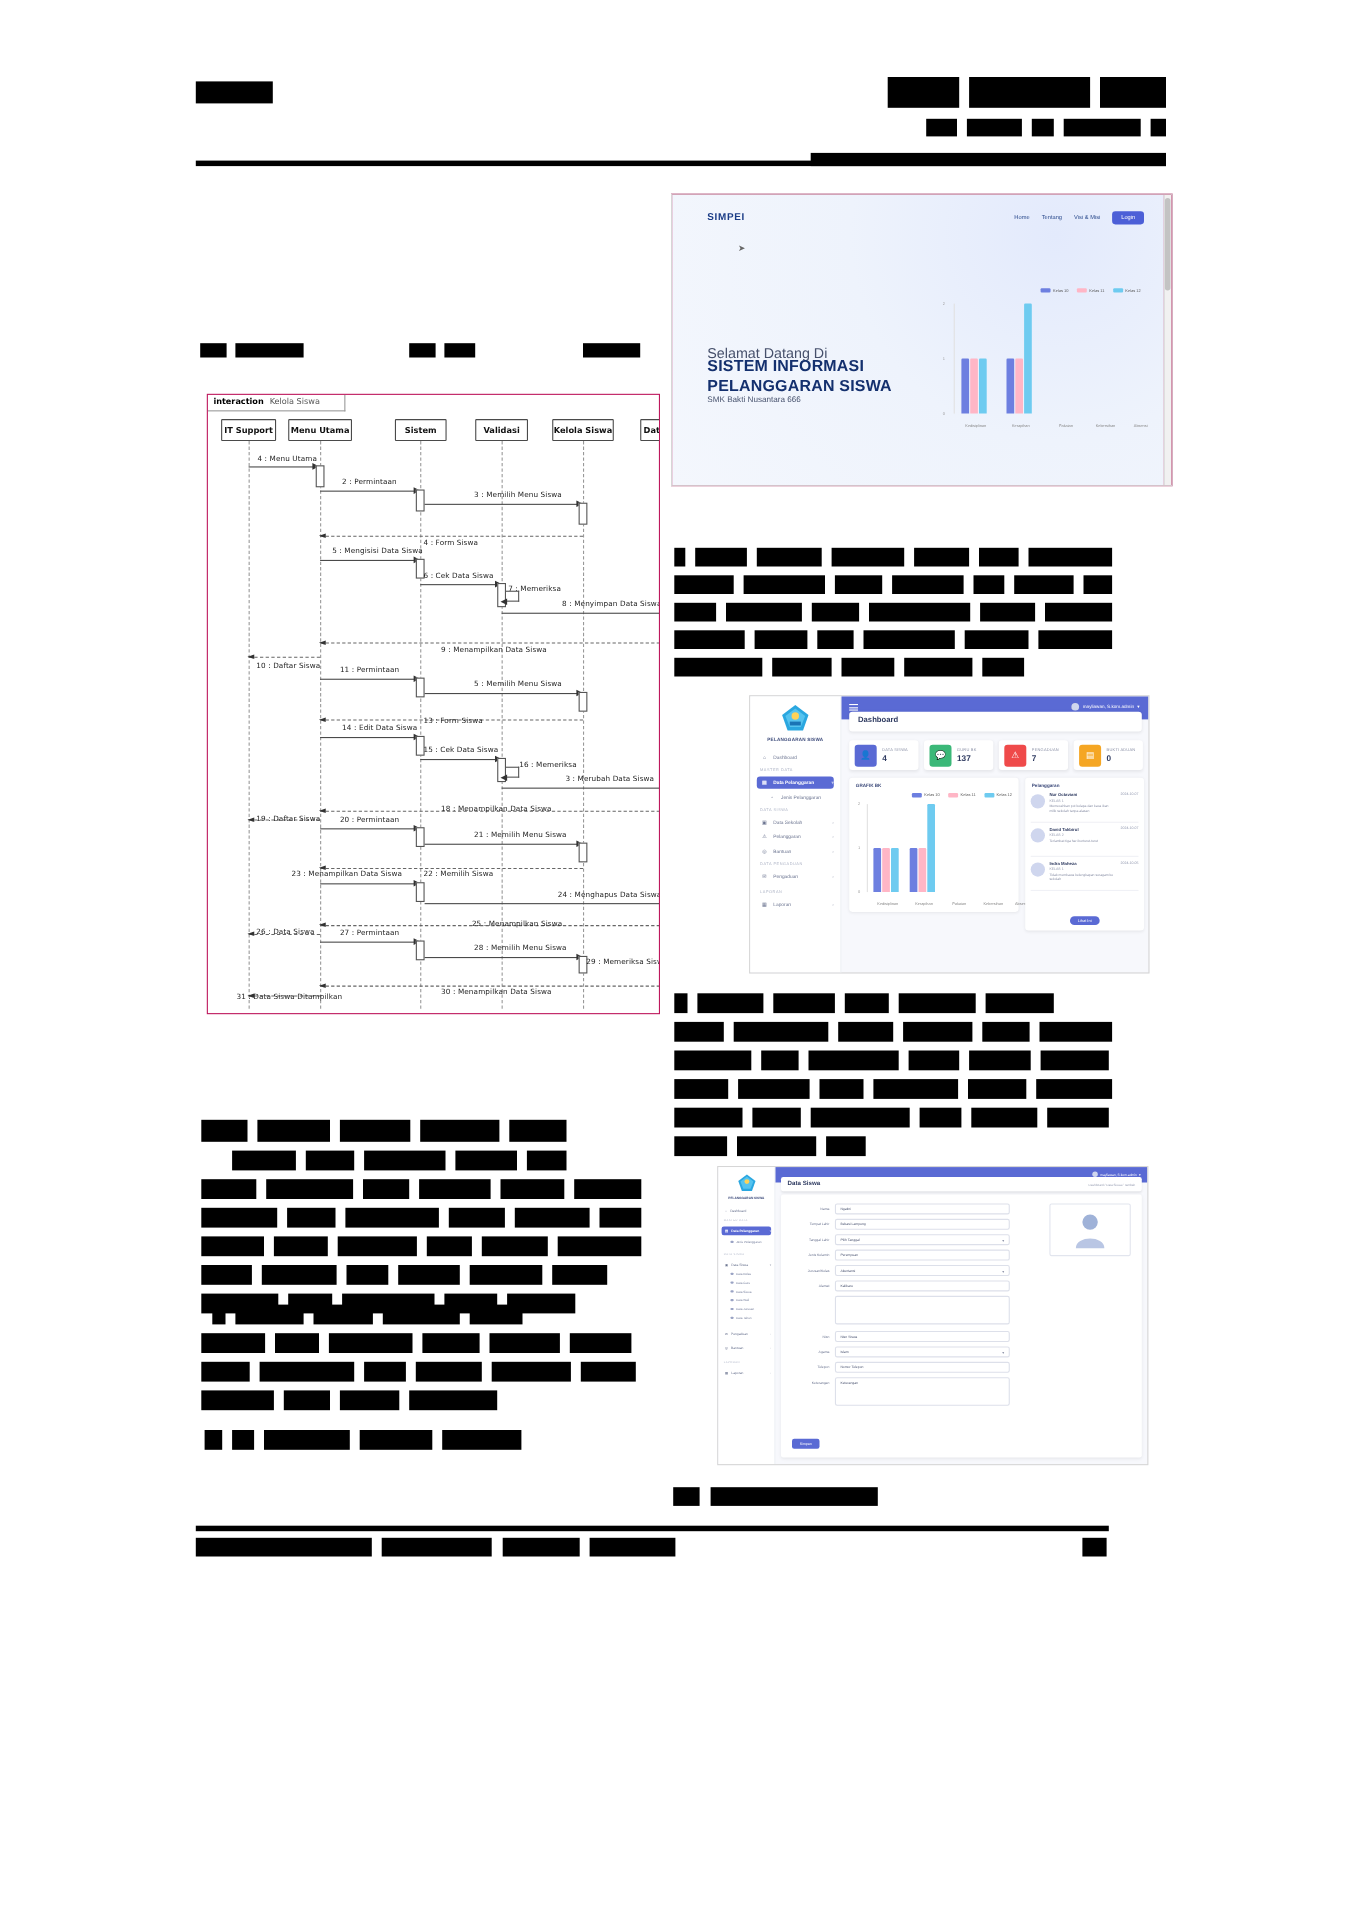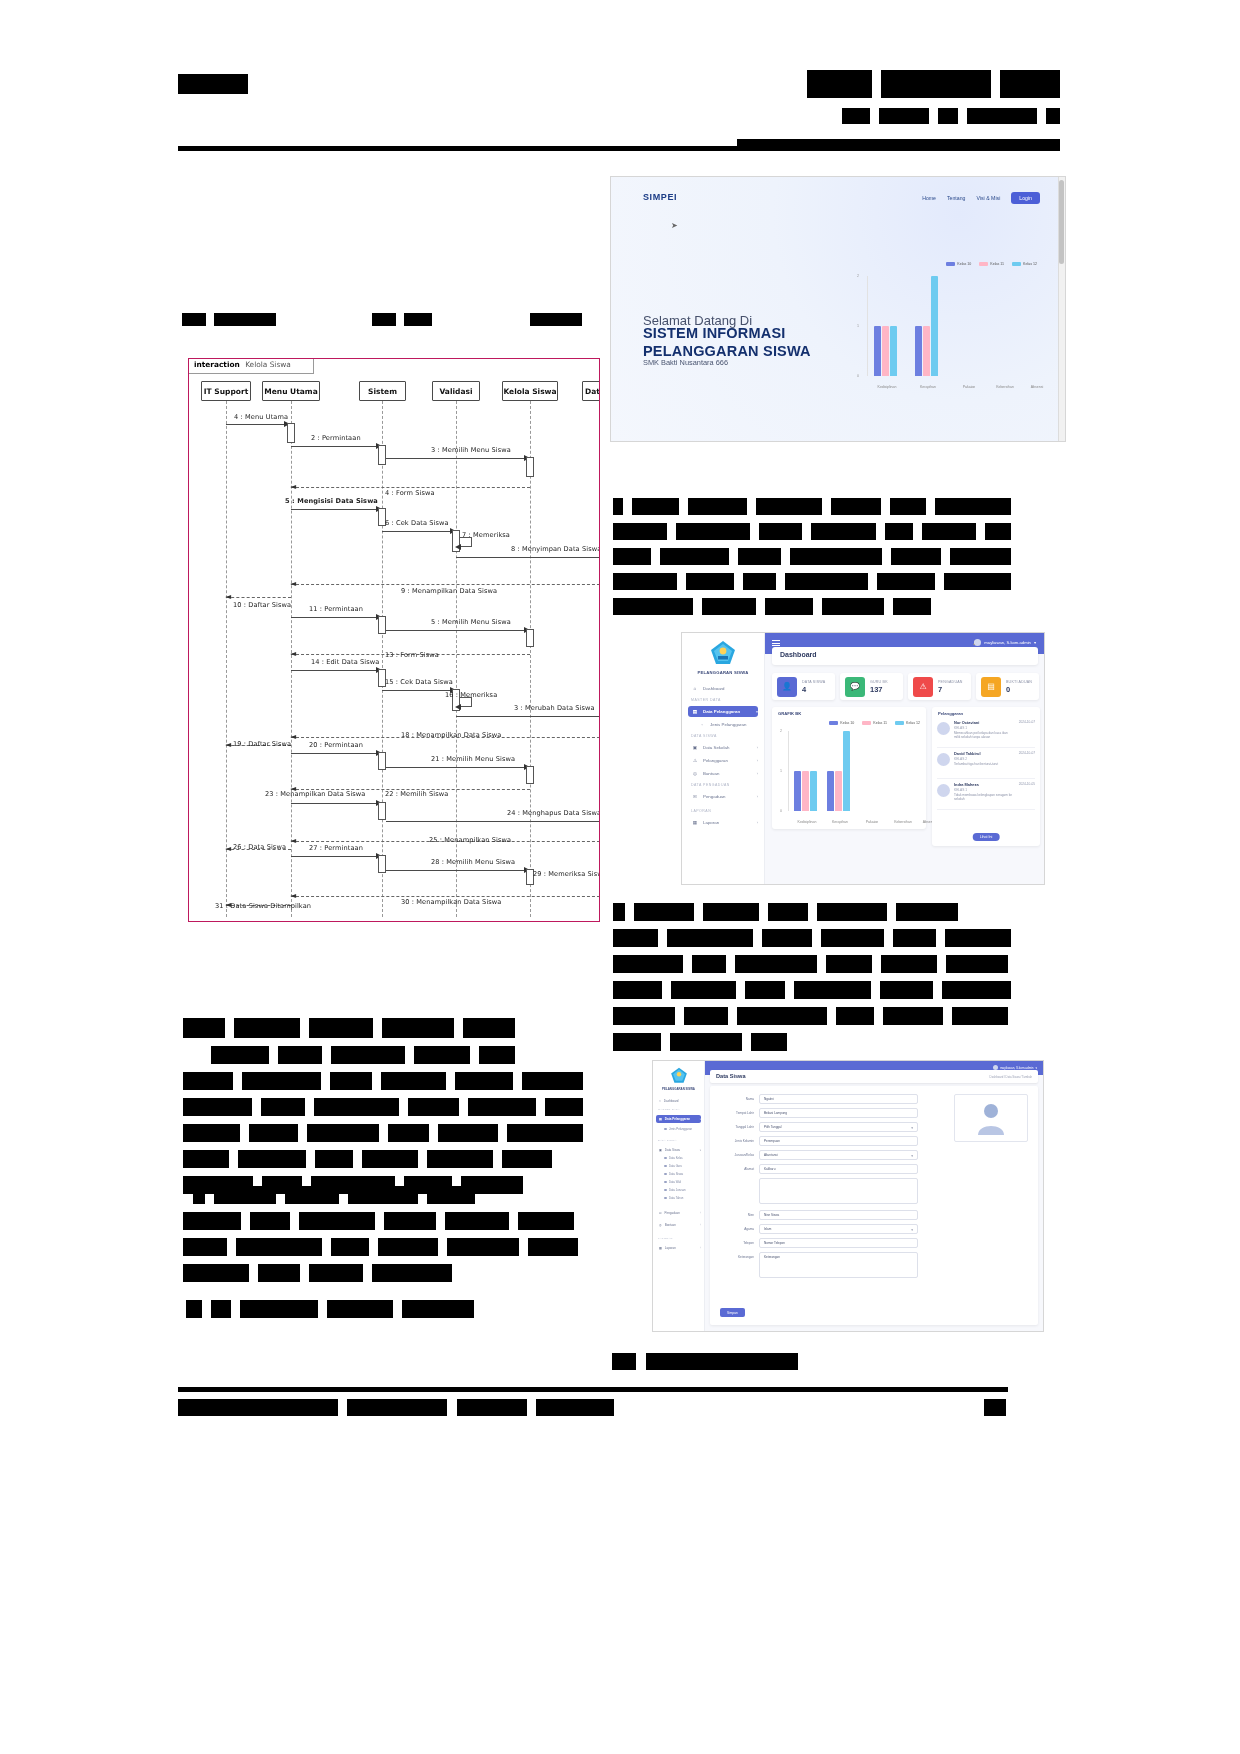--- a/index.html
+++ b/index.html
@@ -236,21 +236,21 @@
 
     <div class="msg-label" style="left:242px;top:87px;">3 : Memilih Menu Siswa</div>
     <div class="msg" style="left:197px;top:99px;width:141px;"></div>
     <div class="arrow-r" style="left:335px;top:96px;"></div>
     <div class="activation" style="left:337px;top:98px;height:20px;"></div>
 
     <div class="msg dashed" style="left:102px;top:128px;width:239px;"></div>
     <div class="openarrow-l" style="left:101px;top:128px;">◄</div>
     <div class="msg-label" style="left:196px;top:130px;">4 : Form Siswa</div>
 
-    <div class="msg-label" style="left:96px;top:138px;font-weight:bold;">5 : Mengisisi Data Siswa</div>
+    <div class="msg-label" style="left:113px;top:138px;">5 : Mengisisi Data Siswa</div>
     <div class="msg" style="left:102px;top:150px;width:88px;"></div>
     <div class="arrow-r" style="left:187px;top:147px;"></div>
     <div class="activation" style="left:189px;top:149px;height:18px;"></div>
 
     <div class="msg-label" style="left:196px;top:160px;">6 : Cek Data Siswa</div>
     <div class="msg" style="left:193px;top:172px;width:72px;"></div>
     <div class="arrow-r" style="left:261px;top:169px;"></div>
     <div class="activation" style="left:263px;top:171px;height:22px;"></div>
 
     <div class="msg-label" style="left:273px;top:172px;">7 : Memeriksa</div>
@@ -285,21 +285,21 @@
     <div class="msg-label" style="left:122px;top:299px;">14 : Edit Data Siswa</div>
     <div class="msg" style="left:102px;top:311px;width:88px;"></div>
     <div class="arrow-r" style="left:187px;top:308px;"></div>
     <div class="activation" style="left:189px;top:310px;height:18px;"></div>
 
     <div class="msg-label" style="left:196px;top:319px;">15 : Cek Data Siswa</div>
     <div class="msg" style="left:193px;top:331px;width:72px;"></div>
     <div class="arrow-r" style="left:261px;top:328px;"></div>
     <div class="activation" style="left:263px;top:330px;height:22px;"></div>
 
-    <div class="msg-label" style="left:256px;top:332px;">16 : Memeriksa</div>
+    <div class="msg-label" style="left:283px;top:332px;">16 : Memeriksa</div>
     <div class="selfbox" style="left:271px;top:338px;width:12px;height:10px;"></div>
     <div class="arrow-l" style="left:266px;top:345px;"></div>
 
     <div class="msg-label" style="left:325px;top:345px;">3 : Merubah Data Siswa</div>
     <div class="msg" style="left:267px;top:357px;width:149px;"></div>
 
     <div class="msg dashed" style="left:102px;top:378px;width:314px;"></div>
     <div class="openarrow-l" style="left:101px;top:378px;">◄</div>
     <div class="msg-label" style="left:212px;top:372px;">18 : Menampilkan Data Siswa</div>
 

